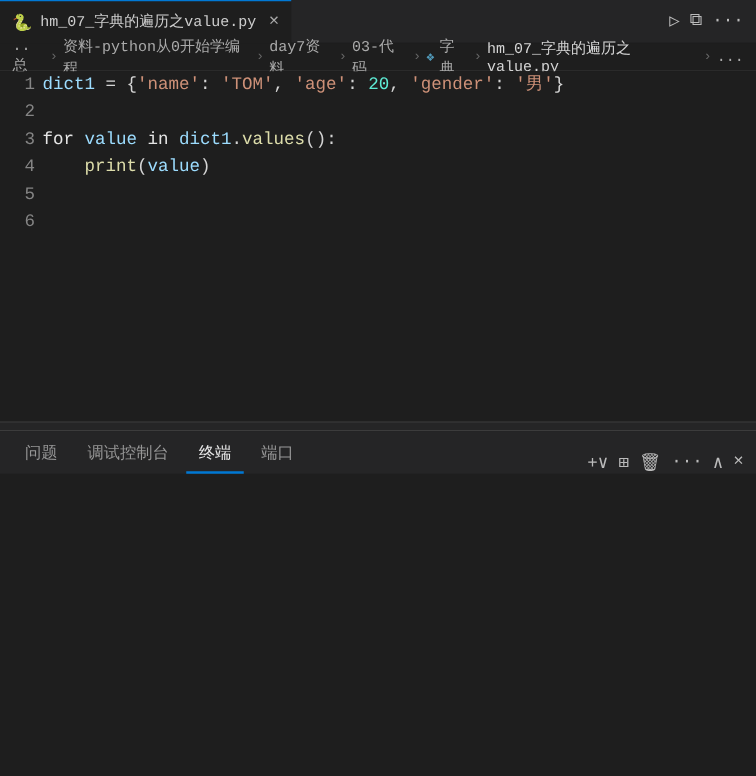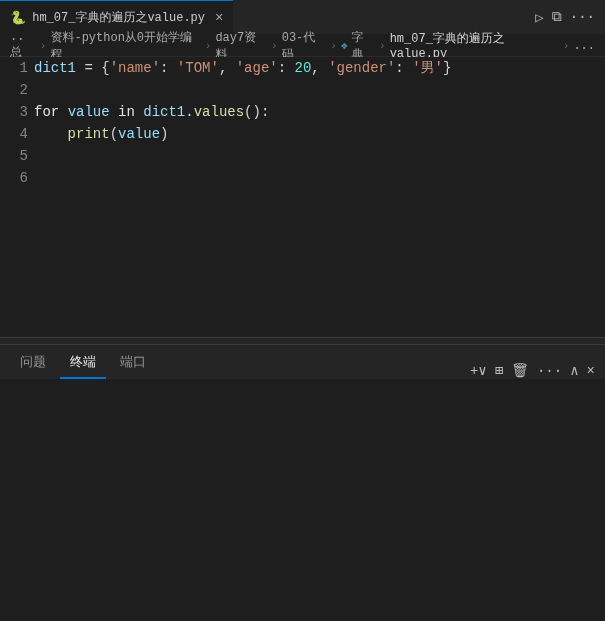--- a/index.html
+++ b/index.html
@@ -284,20 +284,23 @@
     <div class="code-line">&nbsp;</div>
   </div>
 </div>
 
 <div class="divider-panel"></div>
 
 <div class="panel-tabs">
   <div class="panel-tab">
     <span>问题</span>
   </div>
+  <div class="panel-tab">
+    <span>调试控制台</span>
+  </div>
   <div class="panel-tab active">
     <span>终端</span>
   </div>
   <div class="panel-tab">
     <span>端口</span>
   </div>
   <div class="panel-tab-spacer"></div>
   <div class="panel-actions">
     <span class="panel-action">+∨</span>
     <span class="panel-action">⊞</span>

